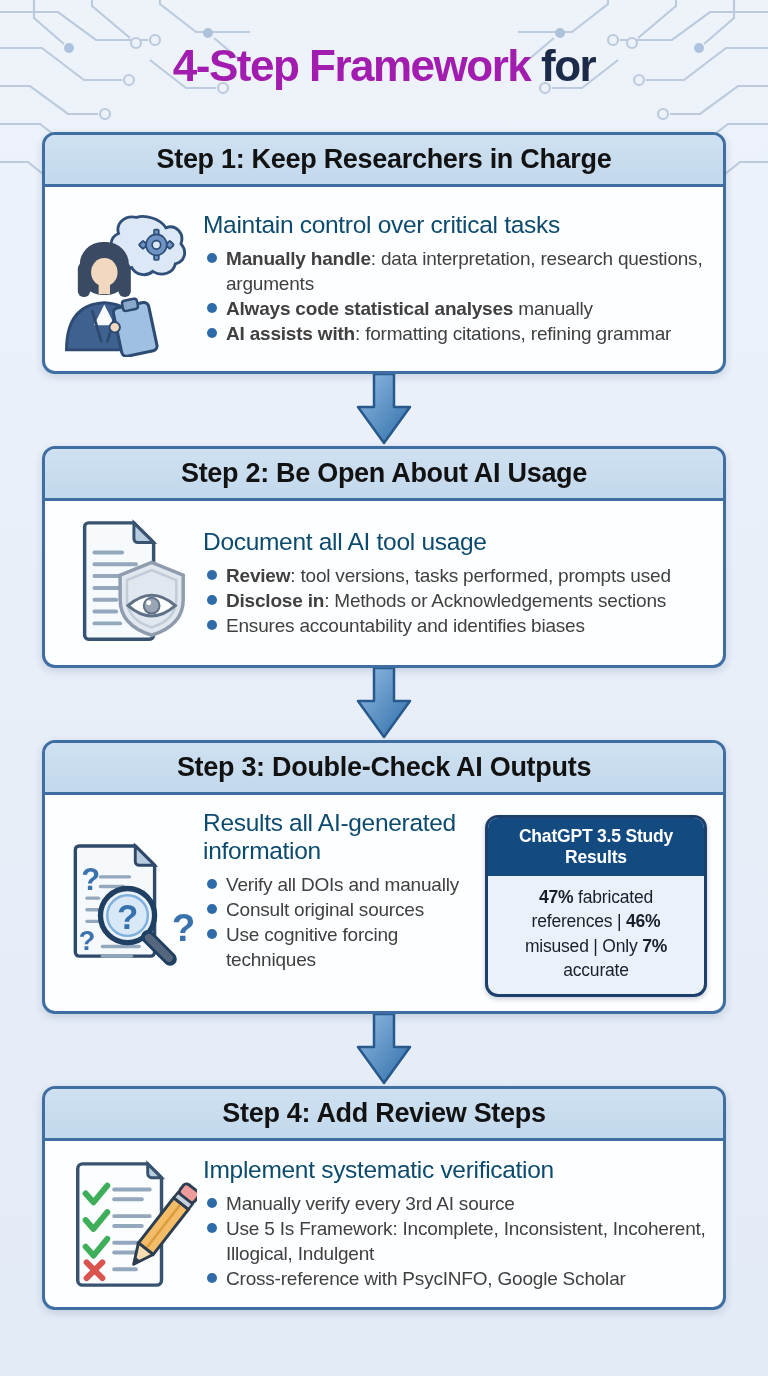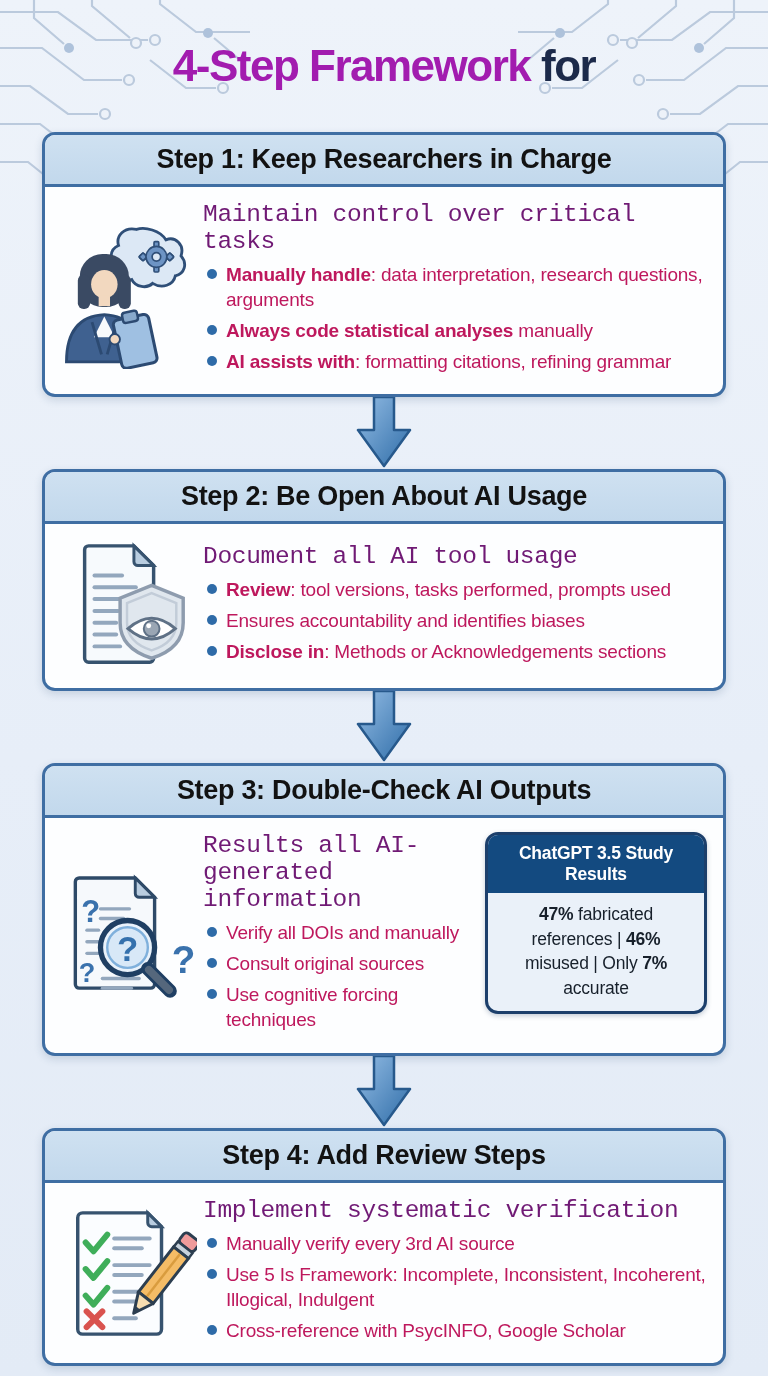--- a/index.html
+++ b/index.html
@@ -33,36 +33,36 @@
     border-radius:10px 10px 0 0;
     text-align:center;font-weight:bold;font-size:27px;color:#121212;
     padding:9px 12px;letter-spacing:-0.3px;
   }
   .card-body{
     display:flex;align-items:center;padding:12px 14px 14px 8px;
     border-radius:0 0 10px 10px;
   }
   .icon-wrap{flex:0 0 150px;display:flex;justify-content:center;align-items:center;}
   .content{flex:1;min-width:0;}
-  .subtitle{font-size:24.5px;font-weight:normal;color:#701a75;margin:2px 0 7px;letter-spacing:-0.3px;font-family:Liberation Mono, monospace;}
+  .subtitle{font-size:24.5px;font-weight:normal;color:#0c4a6e;margin:2px 0 7px;letter-spacing:-0.3px;}
   ul.bullets{list-style:none;margin:0;padding:0;}
   ul.bullets li{
-    position:relative;padding-left:23px;margin:6px 0;
-    font-size:19px;line-height:1.32;color:#be185d;letter-spacing:-0.2px;
+    position:relative;padding-left:23px;margin:0 0;
+    font-size:19px;line-height:1.32;color:#404040;letter-spacing:-0.2px;
   }
   ul.bullets li::before{
     content:"";position:absolute;left:4px;top:7px;width:10px;height:10px;
     border-radius:50%;background:#2e6ba8;
   }
   ul.bullets b{font-weight:bold;}
 
   .row3{display:flex;align-items:flex-start;}
   .row3 .left{flex:1;min-width:0;}
   .stat-box{
-    flex:0 0 216px;margin:2px 2px 0 8px;border:3px solid #1c3f6b;border-radius:13px;
+    flex:0 0 216px;margin:8px 2px 0 8px;border:3px solid #1c3f6b;border-radius:13px;
     overflow:hidden;background:#eaf1f9;box-shadow:0 2px 5px rgba(30,60,95,.25);
   }
   .stat-header{
     background:#134a80;color:#ffffff;font-weight:bold;font-size:17.5px;
     text-align:center;padding:8px 4px;letter-spacing:-0.2px;
   }
   .stat-body{
     padding:9px 18px 11px;font-size:17.5px;line-height:1.4;text-align:center;
     color:#17202b;letter-spacing:-0.2px;
   }
@@ -204,22 +204,22 @@
           <path d="M94 58 l25 10 v20 q0 20 -25 28 q-25 -8 -25 -28 v-20 z" fill="none" stroke="#c2ccd8" stroke-width="2.5"></path>
           <path d="M70 94 q24 -21 48 0 q-24 21 -48 0 z" fill="#ffffff" stroke="#5f7186" stroke-width="3"></path>
           <circle cx="94" cy="94" r="8" fill="#9aa6b4" stroke="#5f7186" stroke-width="2"></circle>
           <circle cx="91" cy="91" r="2.5" fill="#ffffff"></circle>
         </svg>
       </span>
       <div class="content">
         <div class="subtitle">Document all AI tool usage</div>
         <ul class="bullets">
           <li><b>Review</b><span>: tool versions, tasks performed, prompts used</span></li>
+          <li><b>Disclose in</b><span>: Methods or Acknowledgements sections</span></li>
           <li><b></b><span>Ensures accountability and identifies biases</span></li>
-          <li><b>Disclose in</b><span>: Methods or Acknowledgements sections</span></li>
         </ul>
       </div>
     </div>
   </section>
 
   <div class="arrow-wrap">
     <svg width="62" height="72" viewBox="0 0 62 72">
       <polygon points="21,0 41,0 41,33 57,33 31,69 5,33 21,33" fill="url(#arrowGrad)" stroke="#27598c" stroke-width="2.5" stroke-linejoin="round"></polygon>
     </svg>
   </div>

